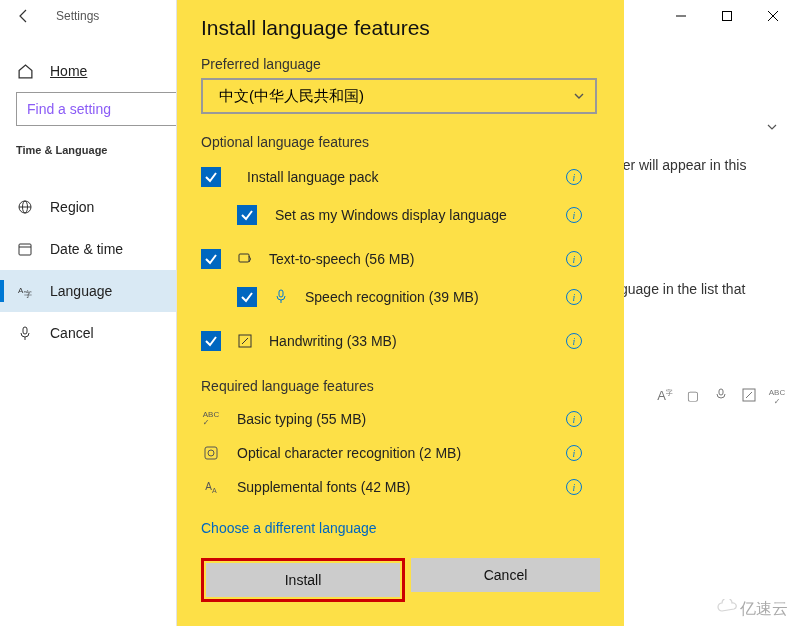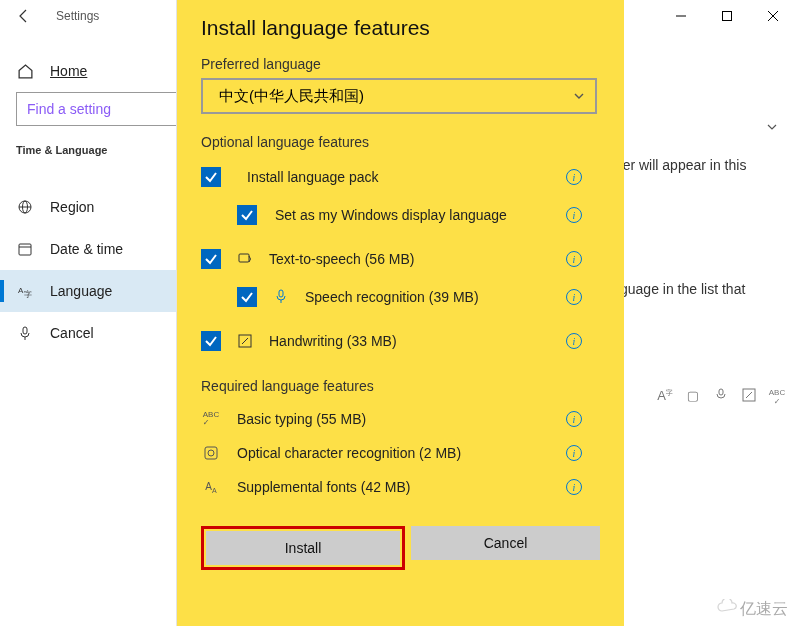--- a/index.html
+++ b/index.html
@@ -270,20 +270,21 @@
     <span class="info">i</span>
   </div>
   <div class="req-row">
     <span class="feat-ico">
         <span style="font-size:10px">A<sub style="font-size:7px">A</sub></span>
       </span>
     <span class="feat-txt">Supplemental fonts (42 MB)</span>
     <span class="info">i</span>
   </div>
 
+  <a class="link">Choose a different language</a>
 
   <div class="btn-row">
     <div class="highlight-box">
       <button class="btn">Install</button>
     </div>
     <button class="btn">Cancel</button>
   </div>
 </div>
 
 <div class="watermark">

